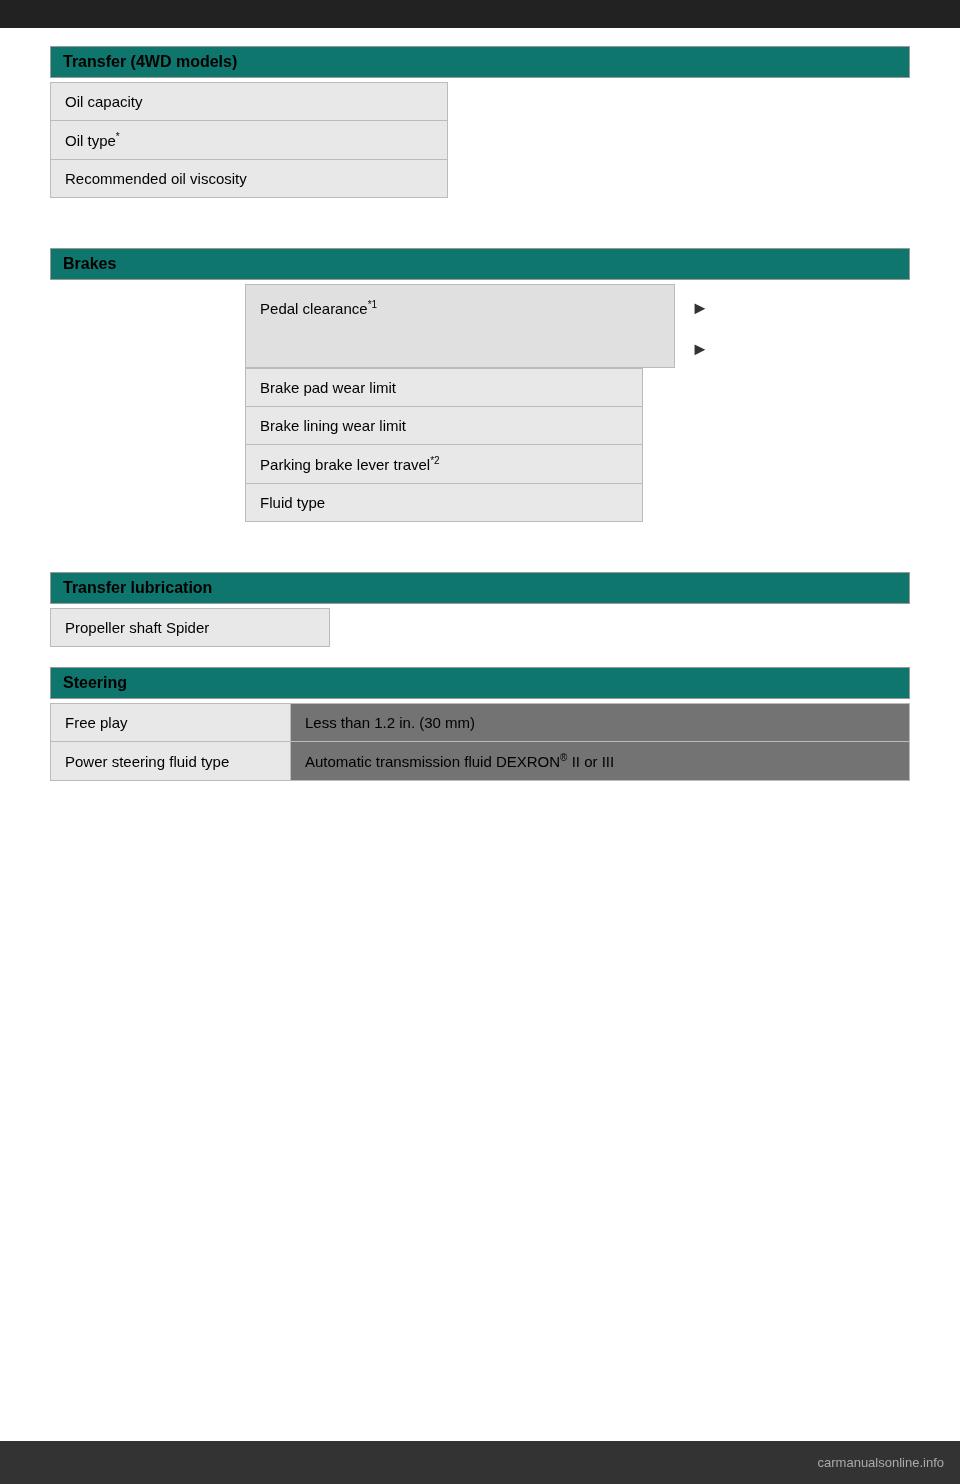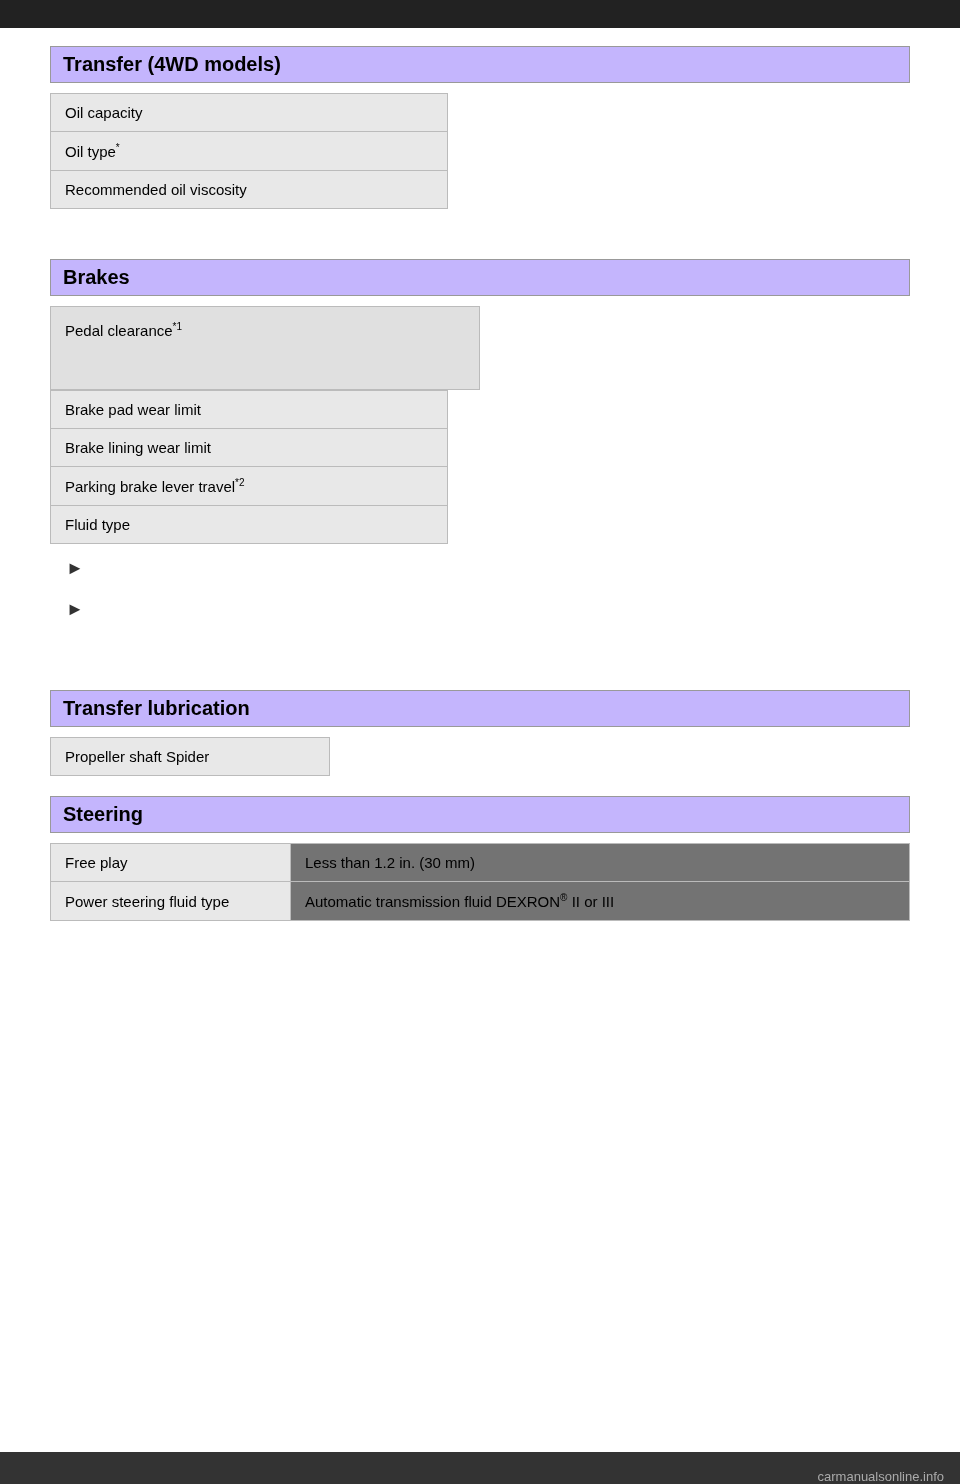--- a/index.html
+++ b/index.html
@@ -16,26 +16,26 @@
     
     .top-bar {
       position: absolute;
       top: 0; left: 0; right: 0;
       height: 28px;
       background: #222;
     }
 
     
     .section-header {
-      background: #c4b5fd;
+      background: #0f766e;
       border: 1px solid #999;
       padding: 6px 12px;
       font-weight: bold;
-      font-size: 20px;
-      margin-bottom: 10px;
+      font-size: 16px;
+      margin-bottom: 4px;
     }
 
     sup {
       font-size: 10px;
       font-weight: normal;
     }
 
     
     .label-only-table {
       width: 398px;
@@ -58,21 +58,21 @@
     }
 
     .pedal-clearance-label {
       font-size: 15px;
       margin-bottom: 10px;
     }
 
     
     .brakes-layout {
       display: flex;
-      flex-direction: column;
+      flex-direction: row;
       align-items: flex-start;
       justify-content: center;
     }
 
     .brakes-right {
       padding-left: 16px;
       padding-top: 14px;
     }
 
     .arrow-item {
@@ -116,24 +116,24 @@
     }
 
     .steering-table td.value-cell {
       background: #737373;
     }
 
     
     .bottom-bar {
       position: absolute;
       bottom: 0; left: 0; right: 0;
-      height: 32px;
+      height: 43px;
       background: #333;
       display: flex;
-      align-items: flex-end;
+      align-items: center;
       justify-content: flex-end;
       padding-right: 16px;
     }
 
     .bottom-bar span {
       color: #aaa;
       font-size: 13px;
     }
 
     .content-area {

